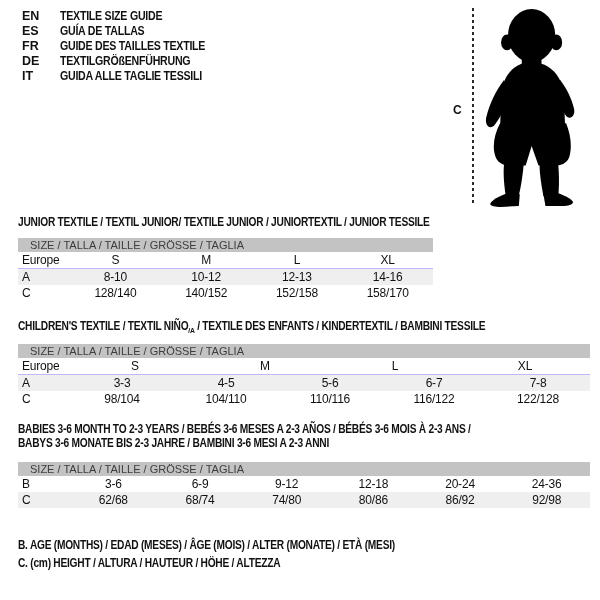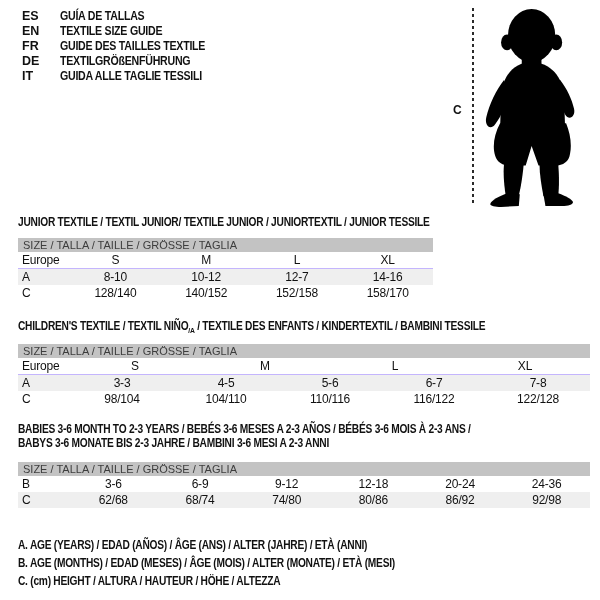--- a/index.html
+++ b/index.html
@@ -17,45 +17,45 @@
     background:repeating-linear-gradient(to bottom,#2a2a2a 0 3px,transparent 3px 6px);}
   .height-label{position:absolute;left:453px;top:103px;font-size:12px;font-weight:bold;}
   .baby-svg{position:absolute;left:479px;top:5px;}
 
   
   .sec-heading{position:absolute;left:18px;font-size:12px;font-weight:bold;line-height:14px;}
   .sub{font-size:8px;vertical-align:sub;}
 
   
   .size-table{position:absolute;left:18px;}
-  .size-bar{height:14px;line-height:14px;font-size:11px;padding-left:5px;box-sizing:border-box;}
+  .size-bar{height:14px;line-height:14px;font-size:11px;padding-left:12px;box-sizing:border-box;}
   .t-row{display:flex;height:16px;line-height:16px;font-size:12px;letter-spacing:-0.2px;}
   .t-label{flex:0 0 52px;padding-left:4px;box-sizing:border-box;}
   .t-cell{flex:1 1 0;text-align:center;}
   .bordered{border-bottom:1px solid #c4b5fd;}
   .w-junior{width:415px;}
   .w-wide{width:572px;}
 
   
   .notes{position:absolute;left:18px;top:536px;}
   .note-line{font-size:12px;font-weight:bold;line-height:18px;}
 </style>
 </head>
 <body>
 
 <div id="page">
 
   <div class="lang-block">
     <div class="lang-row">
+      <span class="lang-code">EN</span>
+      <span class="cond">TEXTILE SIZE GUIDE</span>
+    </div>
+    <div class="lang-row">
       <span class="lang-code">ES</span>
       <span class="cond">GUÍA DE TALLAS</span>
-    </div>
-    <div class="lang-row">
-      <span class="lang-code">EN</span>
-      <span class="cond">TEXTILE SIZE GUIDE</span>
     </div>
     <div class="lang-row">
       <span class="lang-code">FR</span>
       <span class="cond">GUIDE DES TAILLES TEXTILE</span>
     </div>
     <div class="lang-row">
       <span class="lang-code">DE</span>
       <span class="cond">TEXTILGRÖßENFÜHRUNG</span>
     </div>
     <div class="lang-row">
@@ -92,21 +92,21 @@
       <div class="t-label">Europe</div>
       <div class="t-cell">S</div>
       <div class="t-cell">M</div>
       <div class="t-cell">L</div>
       <div class="t-cell">XL</div>
     </div>
     <div class="t-row" style="background:#efefef;">
       <div class="t-label">A</div>
       <div class="t-cell">8-10</div>
       <div class="t-cell">10-12</div>
-      <div class="t-cell">12-7</div>
+      <div class="t-cell">12-13</div>
       <div class="t-cell">14-16</div>
     </div>
     <div class="t-row">
       <div class="t-label">C</div>
       <div class="t-cell">128/140</div>
       <div class="t-cell">140/152</div>
       <div class="t-cell">152/158</div>
       <div class="t-cell">158/170</div>
     </div>
   </div>
@@ -162,23 +162,20 @@
       <div class="t-cell">68/74</div>
       <div class="t-cell">74/80</div>
       <div class="t-cell">80/86</div>
       <div class="t-cell">86/92</div>
       <div class="t-cell">92/98</div>
     </div>
   </div>
 
   <div class="notes">
     <div class="note-line">
-      <span class="cond">A. AGE (YEARS) / EDAD (AÑOS) / ÂGE (ANS) / ALTER (JAHRE) / ETÀ (ANNI)</span>
-    </div>
-    <div class="note-line">
       <span class="cond">B. AGE (MONTHS) / EDAD (MESES) / ÂGE (MOIS) / ALTER (MONATE) / ETÀ (MESI)</span>
     </div>
     <div class="note-line">
       <span class="cond">C. (cm) HEIGHT / ALTURA / HAUTEUR / HÖHE / ALTEZZA</span>
     </div>
   </div>
 
 </div>
 
 </body></html>

